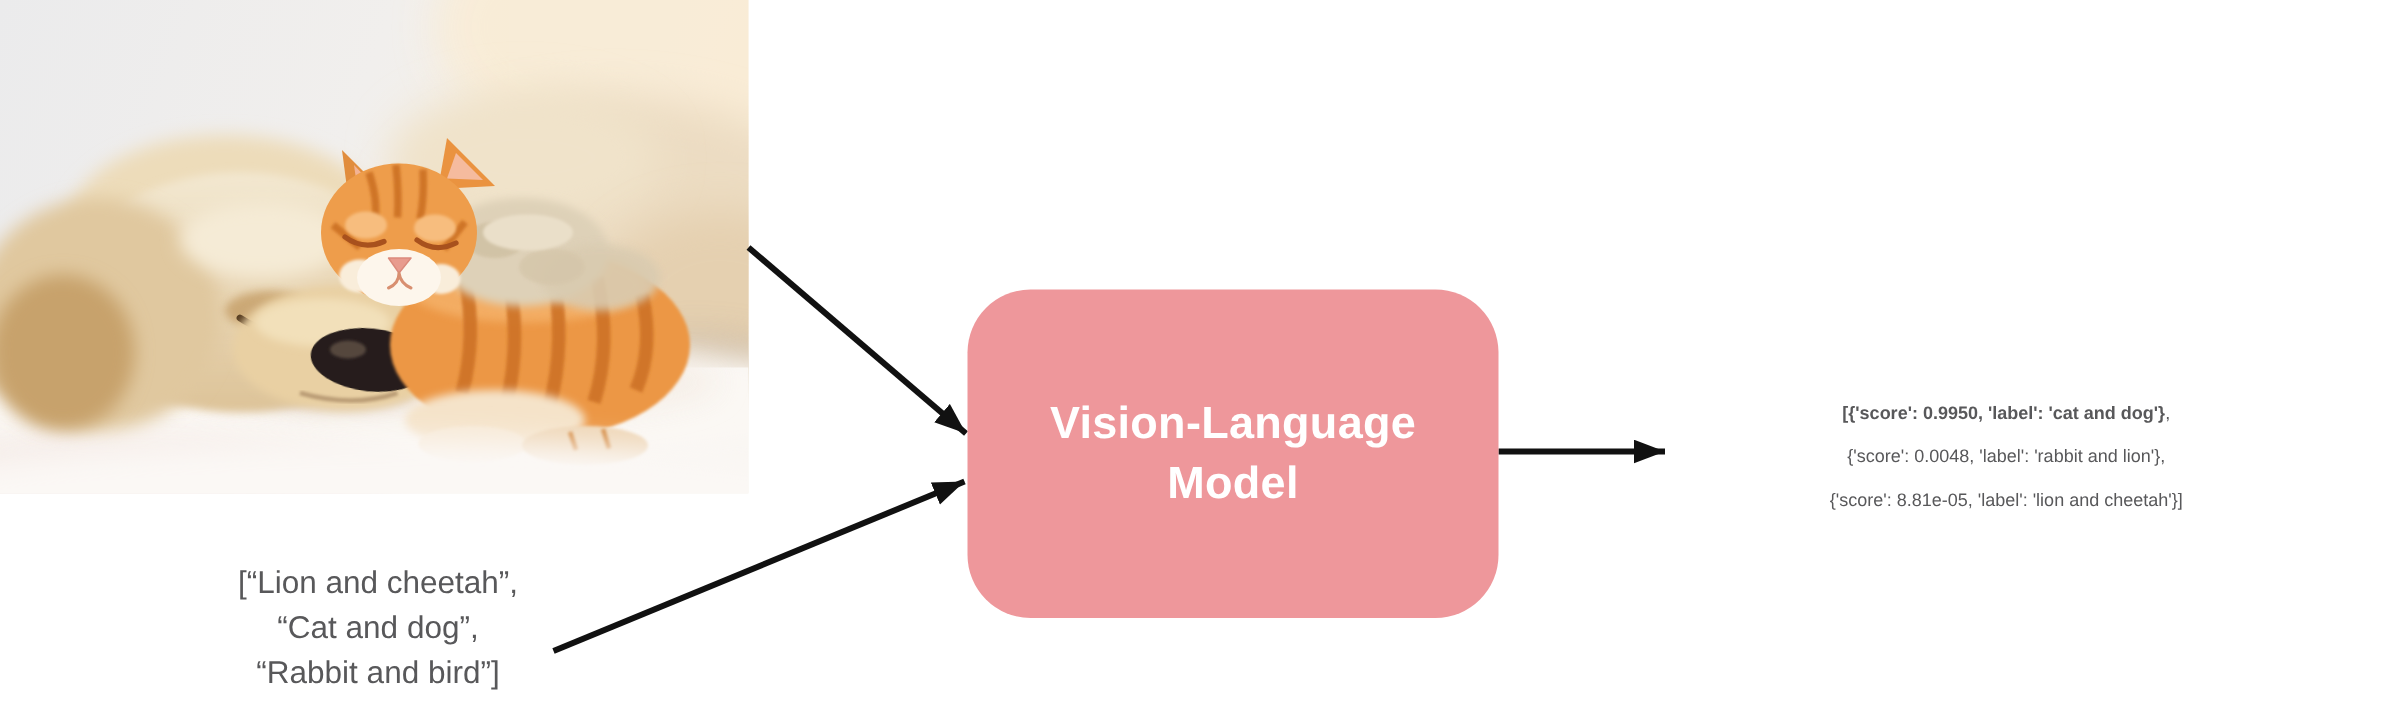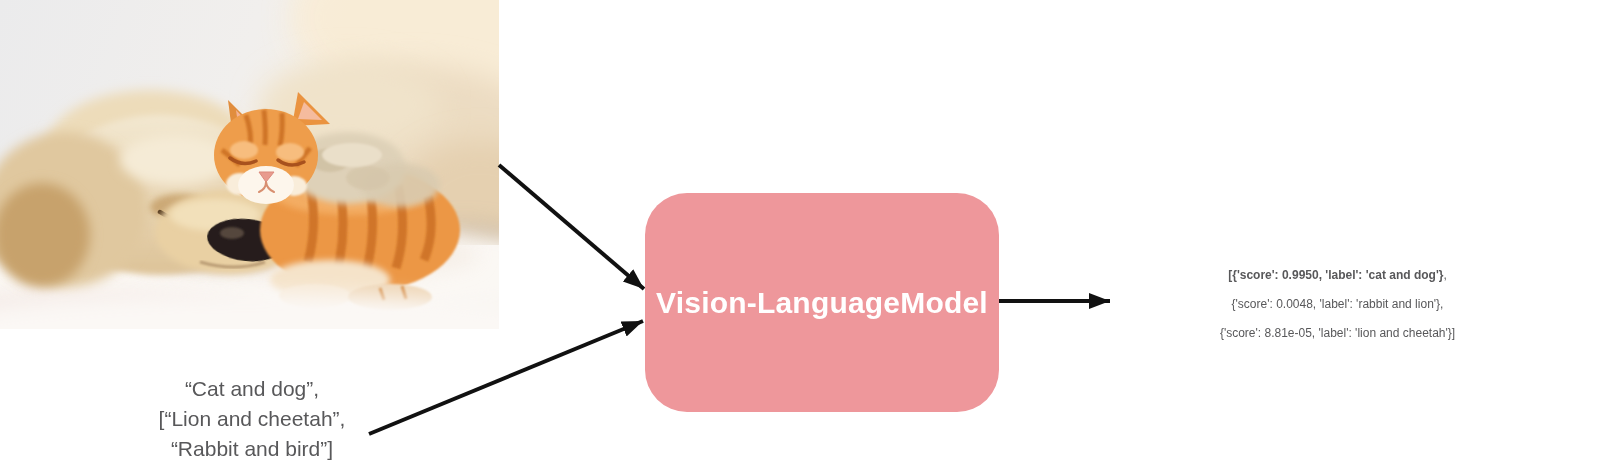--- a/index.html
+++ b/index.html
@@ -7,21 +7,21 @@
     position:relative; width:1600px; height:473px; overflow:hidden;
     background:#ffffff; font-family:"Liberation Sans", sans-serif;
   }
   .photo { position:absolute; left:0; top:0; width:499px; height:329px; }
   .arrows { position:absolute; left:0; top:0; width:1600px; height:473px; pointer-events:none; }
   .arrows line { stroke:var(--arrow,#111111); stroke-width:4; }
   .arrows marker path { fill:var(--arrow,#111111); }
   .model-box {
     position:absolute; left:645px; top:193px; width:354px; height:219px;
     background:var(--box-fill,#ee979b); border-radius:42px;
-    display:flex; flex-direction:row; align-items:center; justify-content:center;
+    display:flex; flex-direction:column; align-items:center; justify-content:center;
     color:var(--box-text,#ffffff); font-weight:bold; font-size:30px; line-height:40px;
     text-align:center; letter-spacing:0.2px;
   }
   .prompt {
     position:absolute; left:92px; top:374px; width:320px; text-align:center;
     color:var(--text-gray,#58585a); font-size:21px; line-height:30px;
   }
   .prompt .line { display:block; }
   .output {
     position:absolute; left:1085px; top:261px; width:505px; text-align:center;
@@ -146,22 +146,22 @@
       <marker id="ah" markerUnits="userSpaceOnUse" markerWidth="24" markerHeight="18" refX="21" refY="8" orient="auto">
         <path d="M0,0 L21,8 L0,16 Z"></path>
       </marker>
     </defs>
     <line x1="499" y1="165" x2="644" y2="289" marker-end="url(#ah)"></line>
     <line x1="369" y1="434" x2="643" y2="321" marker-end="url(#ah)"></line>
     <line x1="999" y1="301" x2="1110" y2="301" marker-end="url(#ah)"></line>
   </svg>
 
   <div class="prompt">
+    <span class="line">[“Lion and cheetah”,</span>
     <span class="line">“Cat and dog”,</span>
-    <span class="line">[“Lion and cheetah”,</span>
     <span class="line">“Rabbit and bird”]</span>
   </div>
 
   <div class="model-box">
     <span>Vision-Language</span>
     <span>Model</span>
   </div>
 
   <div class="output">
     <span class="line"><span class="bold">[{'score': 0.9950, 'label': 'cat and dog'}</span><span>,</span></span>

